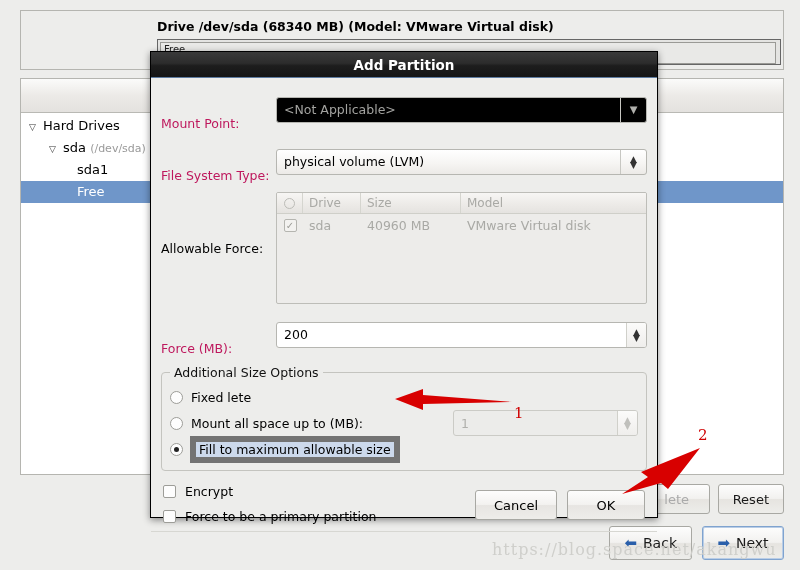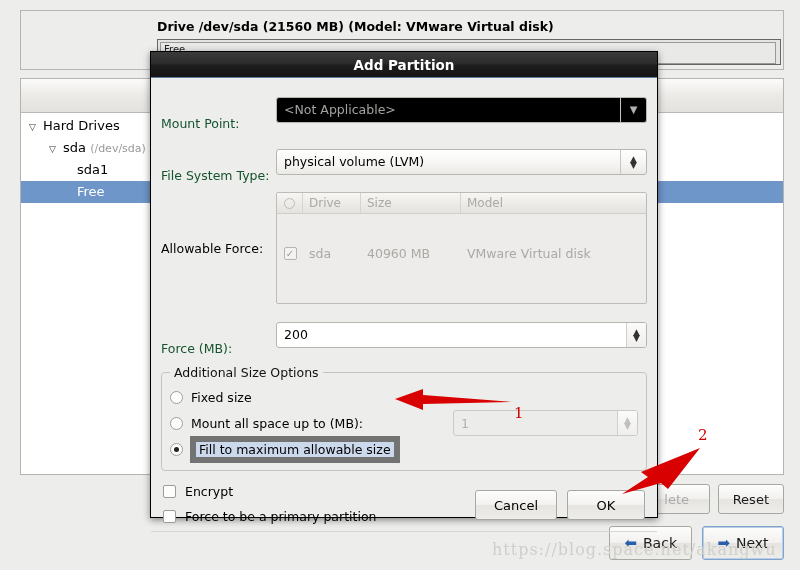--- a/index.html
+++ b/index.html
@@ -90,21 +90,21 @@
   }
   .titlebar {
     height:26px; line-height:26px; text-align:center;
     background:linear-gradient(to bottom,#3a3a3a 0%,#2c2c2c 45%,#1d1d1d 55%,#151515 100%);
     color:#fff; font-weight:bold; font-size:13.5px;
     border-bottom:1px solid #5d7ba0;
   }
   .dbody { padding:10px 10px 0 10px; }
 
   .frow { display:flex; align-items:center; margin-bottom:9px; }
-  .flabel { width:115px; font-size:12.5px; color:#14532d; flex:0 0 115px;margin-top:28px; }
+  .flabel { width:115px; font-size:12.5px; color:#be185d; flex:0 0 115px;margin-top:28px; }
 
   .combo {
     flex:1; height:26px; display:flex; align-items:stretch;
     border:1px solid #b6b6b1; border-radius:3px; overflow:hidden;
     background:linear-gradient(to bottom,#fafafa 0%,#f1f0ee 50%,#e8e6e3 100%);
   }
   .combo .val {
     flex:1; display:flex; align-items:center; padding:0 7px;
     font-size:12.5px;
   }
@@ -115,21 +115,21 @@
   .combo.disabled { background:#000000; }
   .combo.disabled .val { color:#a3a3a0; }
   .combo.disabled .caret { color:#b0b0ac; }
   .combo.active { background:linear-gradient(to bottom,#ffffff 0%,#f6f5f3 55%,#eceae7 100%); }
   .spin-glyph { display:flex; flex-direction:column; line-height:6px; font-size:9px; color:#333; }
 
   .drives-wrap { display:flex; margin-bottom:9px; }
   .drives-label { width:115px; flex:0 0 115px; display:flex; align-items:center; font-size:12.5px; }
   .drives-box {
     flex:1; height:112px; border:1px solid #bdbdb8; background:#edecea;
-    display:flex; flex-direction:column; overflow:hidden; border-radius:2px;gap:28px;
+    display:flex; flex-direction:column; overflow:hidden; border-radius:2px;
   }
   .dhead {
     height:21px; display:flex; align-items:center;
     background:linear-gradient(to bottom,#f7f6f4 0%,#eceae7 60%,#e5e3e0 100%);
     border-bottom:1px solid #cfcfc9; color:#a9a9a5; font-size:12px;
   }
   .dhead .c { padding:0 6px; border-right:1px solid #d5d5cf; height:100%; display:flex; align-items:center; }
   .dhead .c:last-child { border-right:none; }
   .c-check { width:26px; justify-content:center; }
   .c-drive { width:58px; }
@@ -208,21 +208,21 @@
 </style>
 </head>
 <body>
 
 <div id="root">
 
   <div class="bg-window">
 
     <div class="drive-graph-panel"></div>
 
-    <div class="drive-title">Drive /dev/sda (21560 MB) (Model: VMware Virtual disk)</div>
+    <div class="drive-title">Drive /dev/sda (68340 MB) (Model: VMware Virtual disk)</div>
 
     <div class="partbar">
       <div class="seg">Free</div>
     </div>
 
     <div class="device-table">
       <div class="device-head">Device</div>
       <div class="tree">
 
         <div class="trow indent1">
@@ -324,21 +324,21 @@
               </span>
           </div>
         </div>
       </div>
 
       <fieldset class="group">
         <legend>Additional Size Options</legend>
 
         <div class="optrow">
           <span class="radio"></span>
-          <span class="opt-label">Fixed size</span>
+          <span class="opt-label">Fixed lete</span>
         </div>
 
         <div class="optrow">
           <span class="radio"></span>
           <span class="opt-label">Mount all space up to (MB):</span>
           <span class="fill-input-slot">
             <span class="textfield disabled" style="display:flex;">
               <span class="val">1</span>
               <span class="spin">
                 <span class="spin-glyph" style="color:#c0c0bc">

